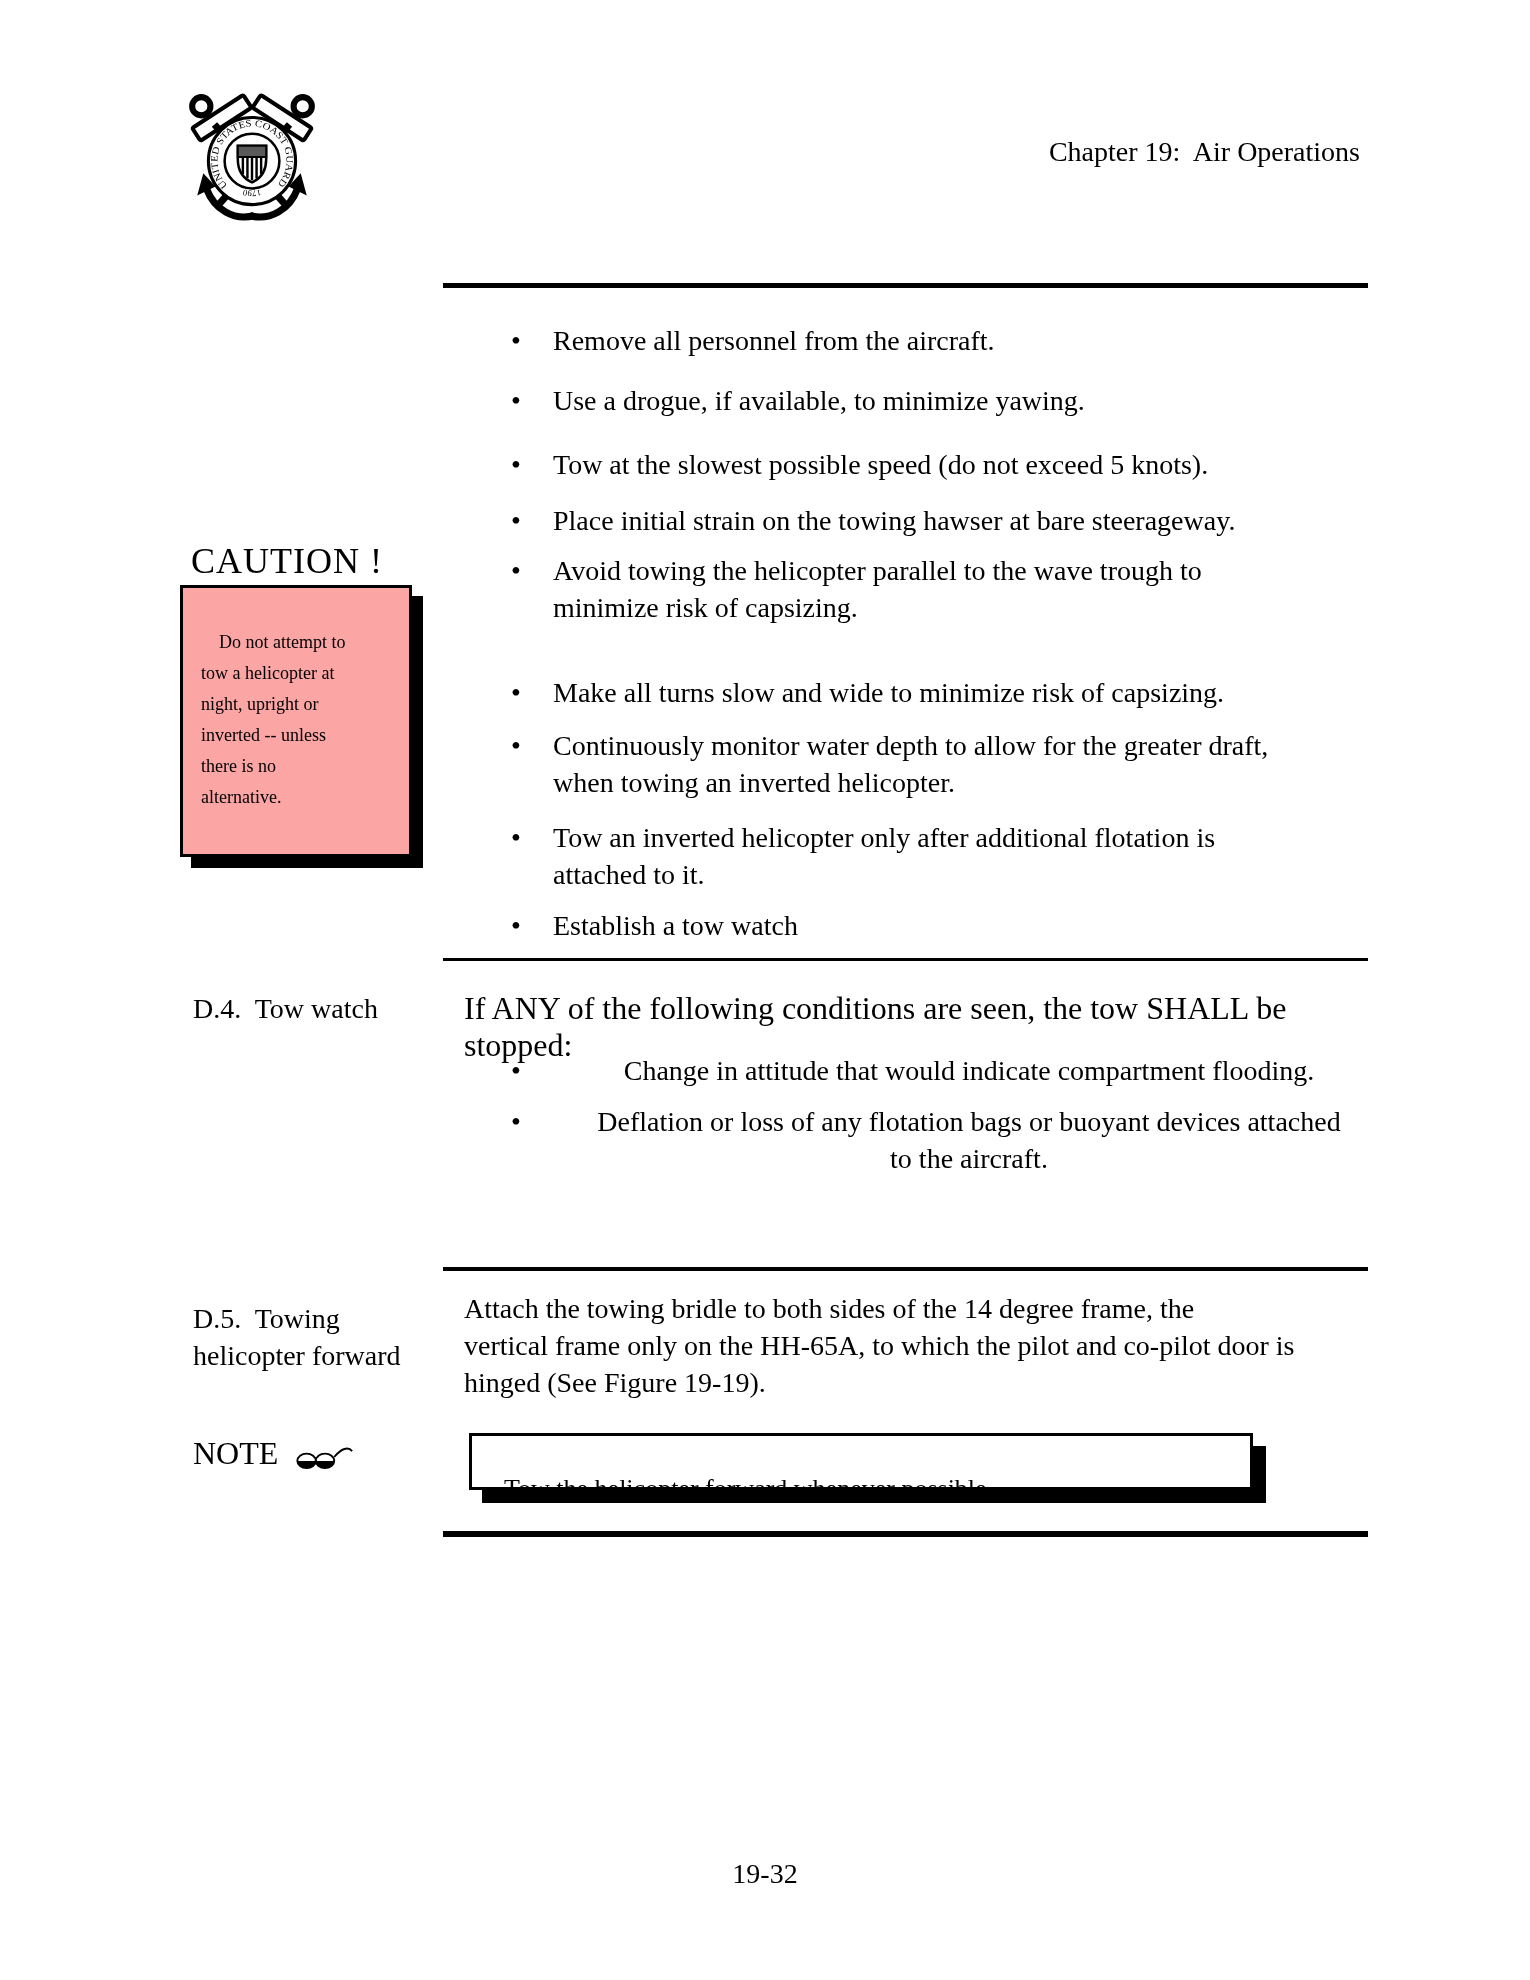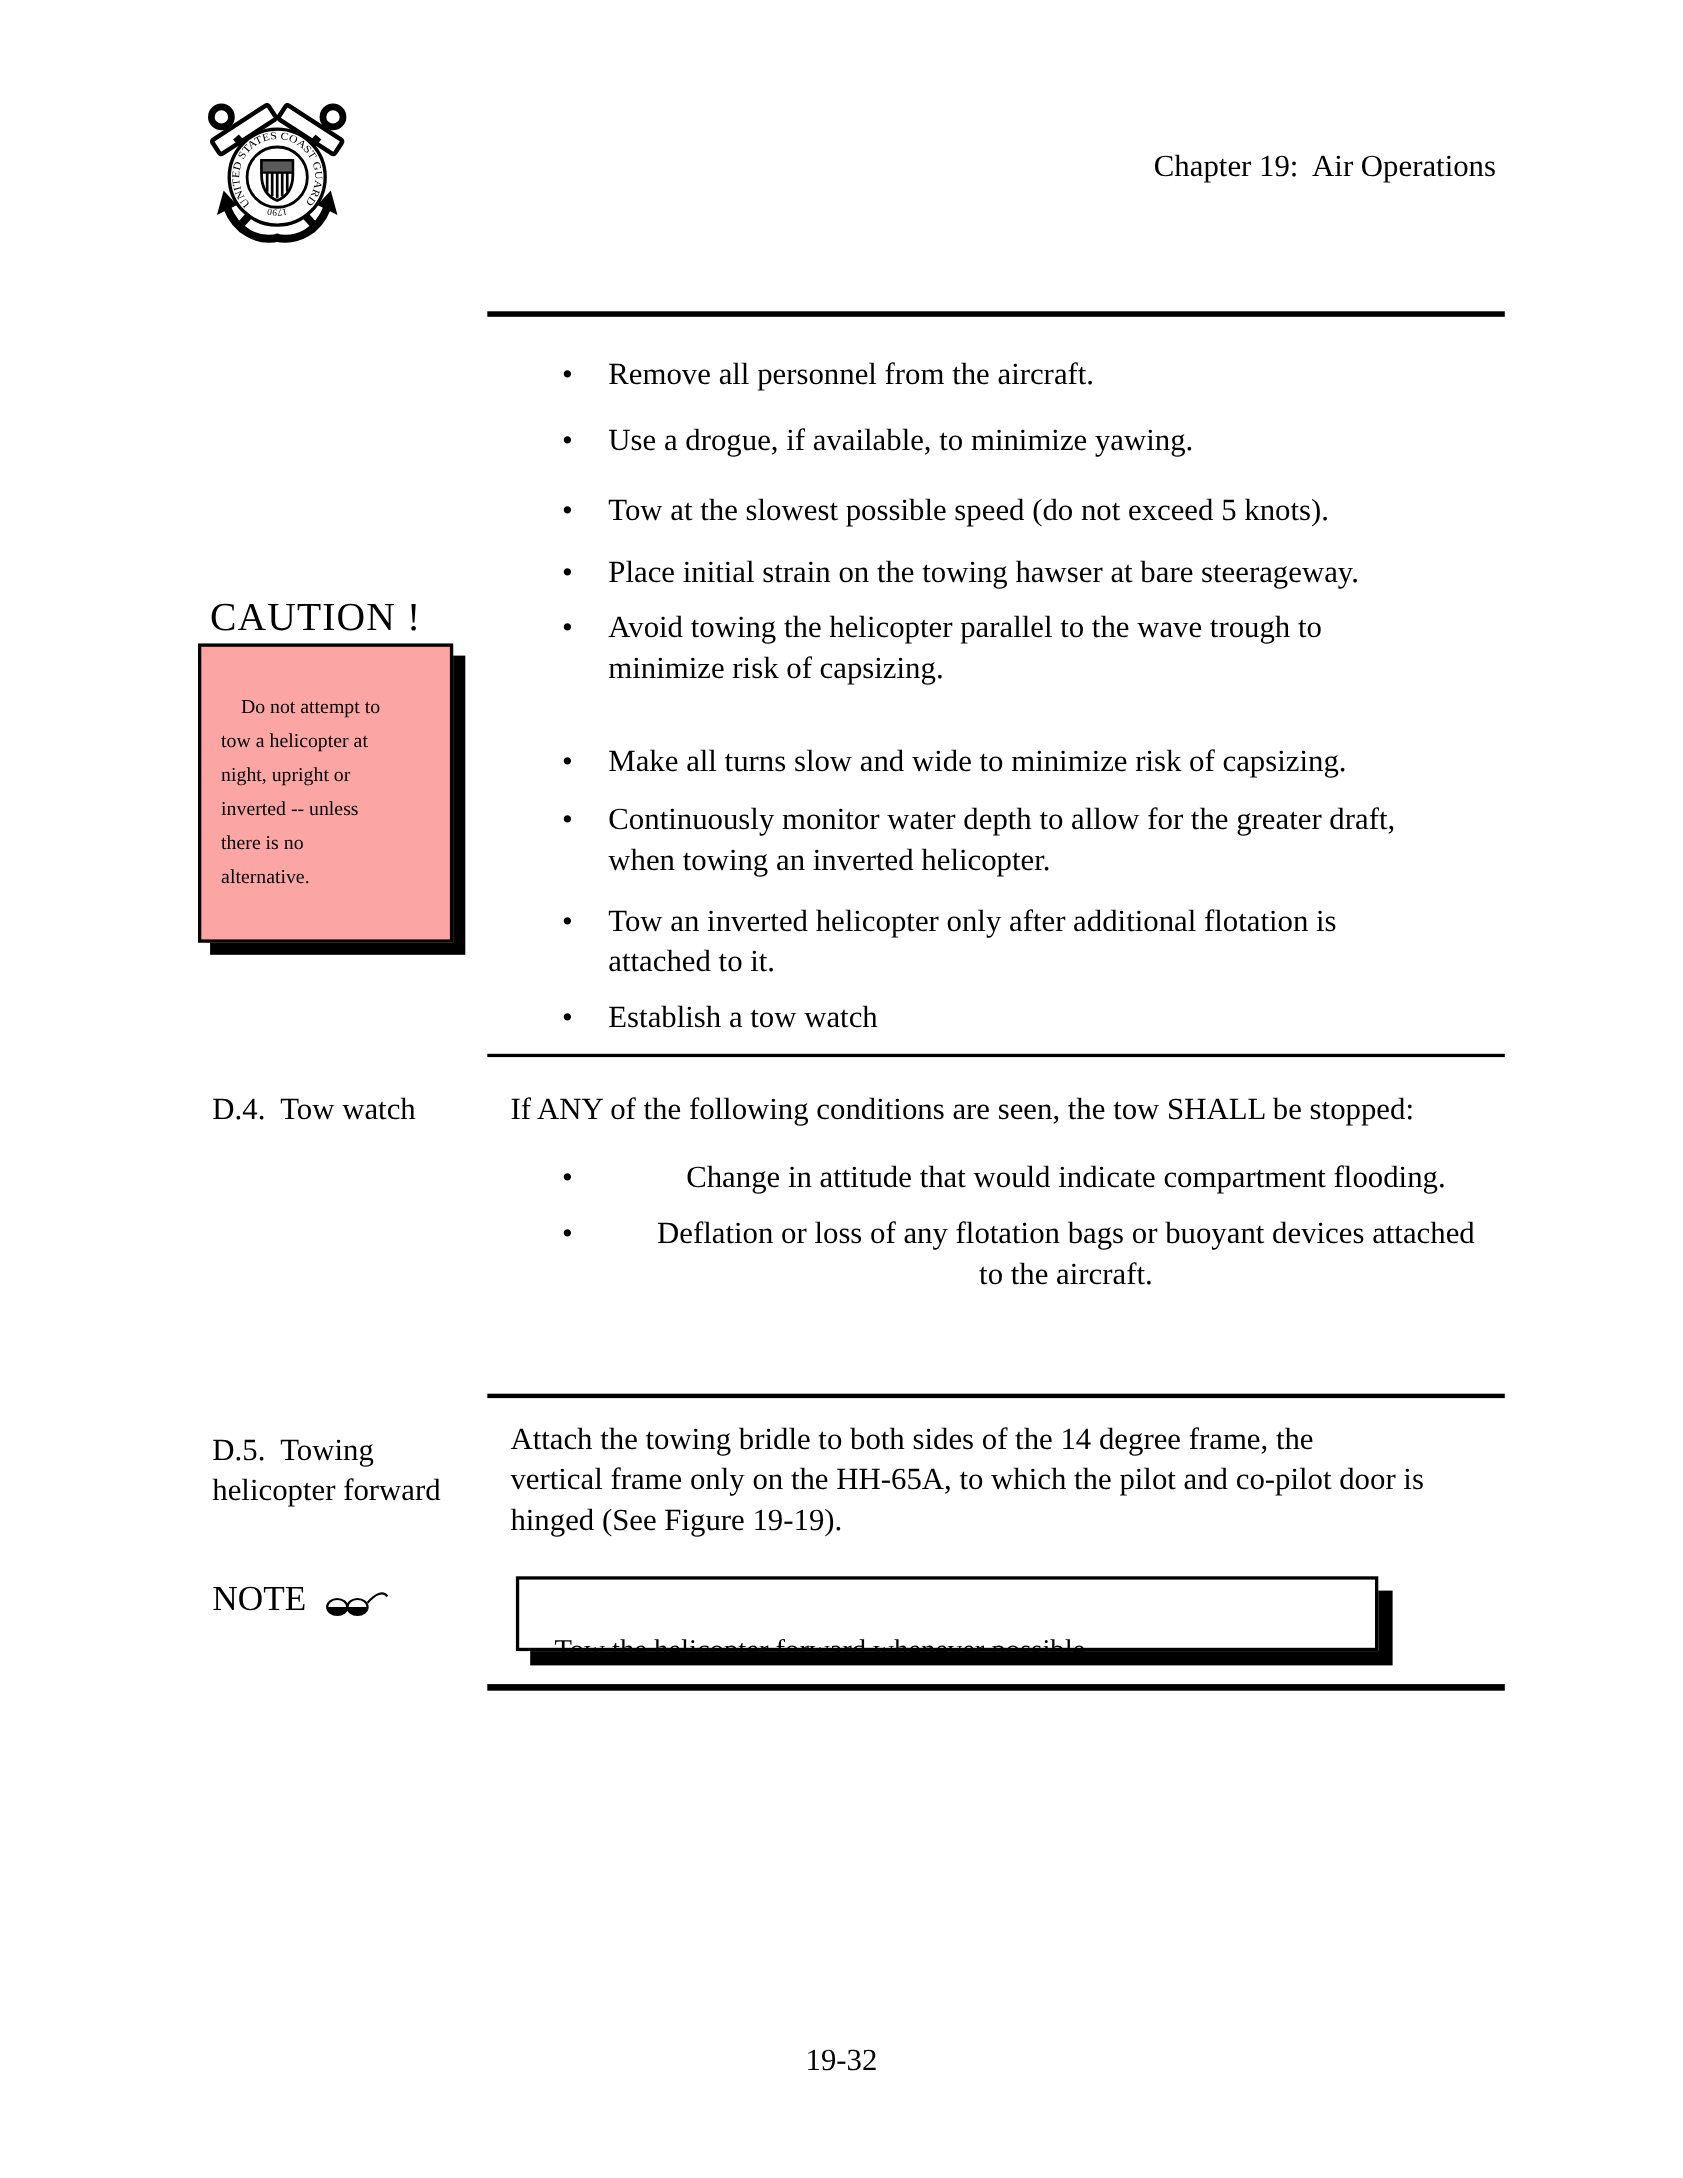--- a/index.html
+++ b/index.html
@@ -32,34 +32,34 @@
   .top-bullets .bullet:nth-child(8){margin-bottom:14px;}
   .top-bullets .bullet:nth-child(9){margin-bottom:13px;}
 
   .caution-heading{position:absolute;left:191px;top:540px;font-size:36px;letter-spacing:1px;white-space:pre-wrap;}
   .caution-box{position:absolute;left:180px;top:585px;width:200px;
     border:3px solid #000;box-shadow:11px 11px 0 #000;background:#fca5a5;
     padding:8px 8px 10px 18px;font-size:18px;line-height:31px;white-space:pre-wrap;}
 
   .side-label{position:absolute;left:193px;font-size:28px;line-height:37px;white-space:pre-wrap;}
   .d4-label{top:990px;width:260px;}
-  .d4-intro{position:absolute;left:464px;top:990px;width:920px;font-size:28px;line-height:37px;white-space:pre-wrap;}
+  .d4-intro{position:absolute;left:464px;top:990px;width:920px;font-size:32px;line-height:37px;white-space:pre-wrap;}
   .d4-bullets{left:445px;top:1052px;width:940px;text-align:center;}
   .d4-bullets .bullet:nth-child(1){margin-bottom:14px;}
   .d4-bullets .bullet:nth-child(2){margin-bottom:16px;}
 
   .d5-label{top:1300px;width:280px;}
   .d5-body{position:absolute;left:464px;top:1290px;width:920px;font-size:28px;line-height:37px;white-space:pre-wrap;}
 
   .note-row{position:absolute;left:193px;top:1436px;display:flex;align-items:flex-start;}
   .note-label{font-size:32px;line-height:34px;white-space:pre-wrap;}
   .glasses{margin-left:16px;margin-top:6px;}
   .note-box{position:absolute;left:469px;top:1433px;width:762px;height:40px;
     border:3px solid #000;box-shadow:13px 13px 0 #000;background:#fff;
-    padding:16px 10px 6px 6px;font-size:26px;line-height:32px;white-space:pre-wrap;}
+    padding:5px 10px 6px 6px;font-size:26px;line-height:32px;white-space:pre-wrap;}
 
   .page-number{position:absolute;left:0;top:1858px;width:1530px;text-align:center;font-size:28px;}
 </style>
 </head>
 <body>
 
 <div class="page">
 
   <svg class="seal" viewBox="0 0 140 140">
     <g fill="#fff" stroke="#000">

